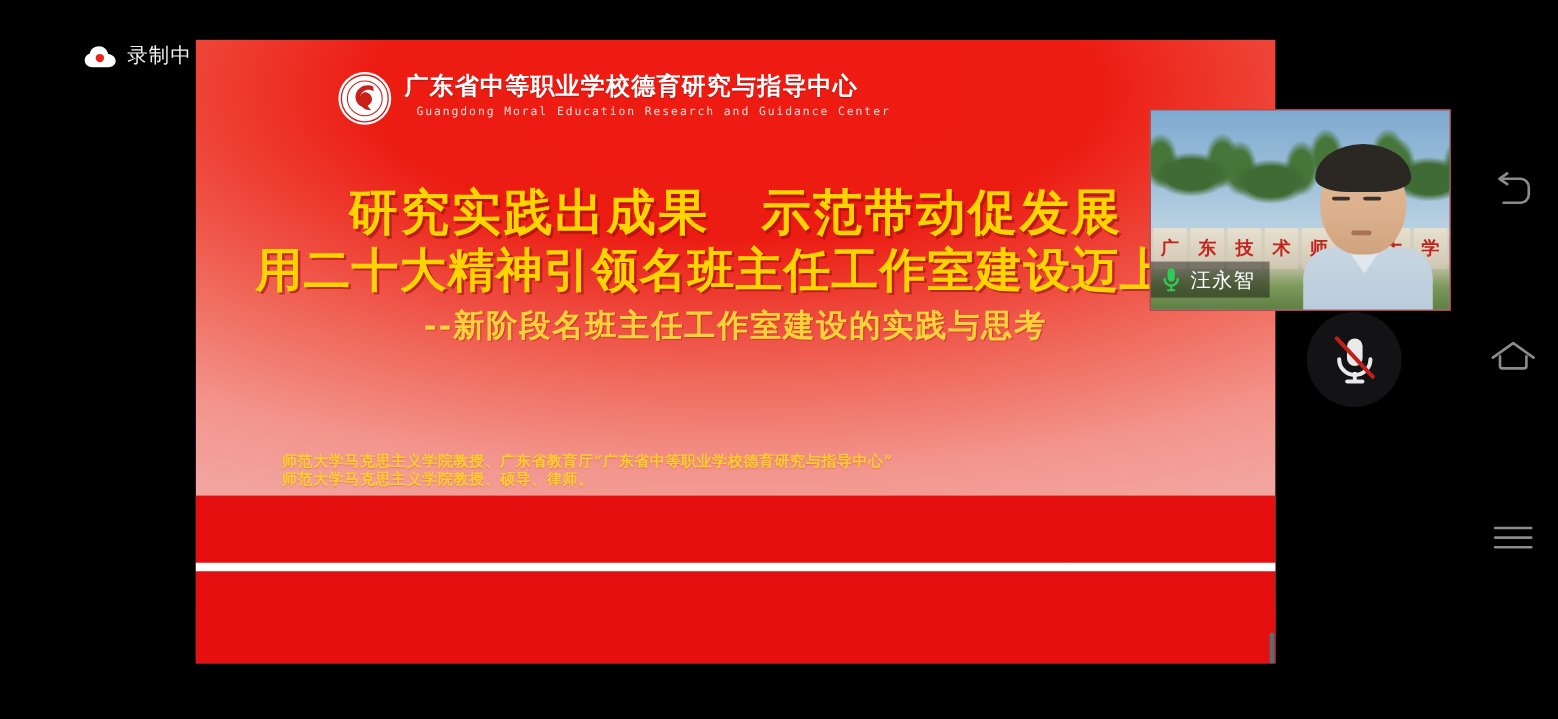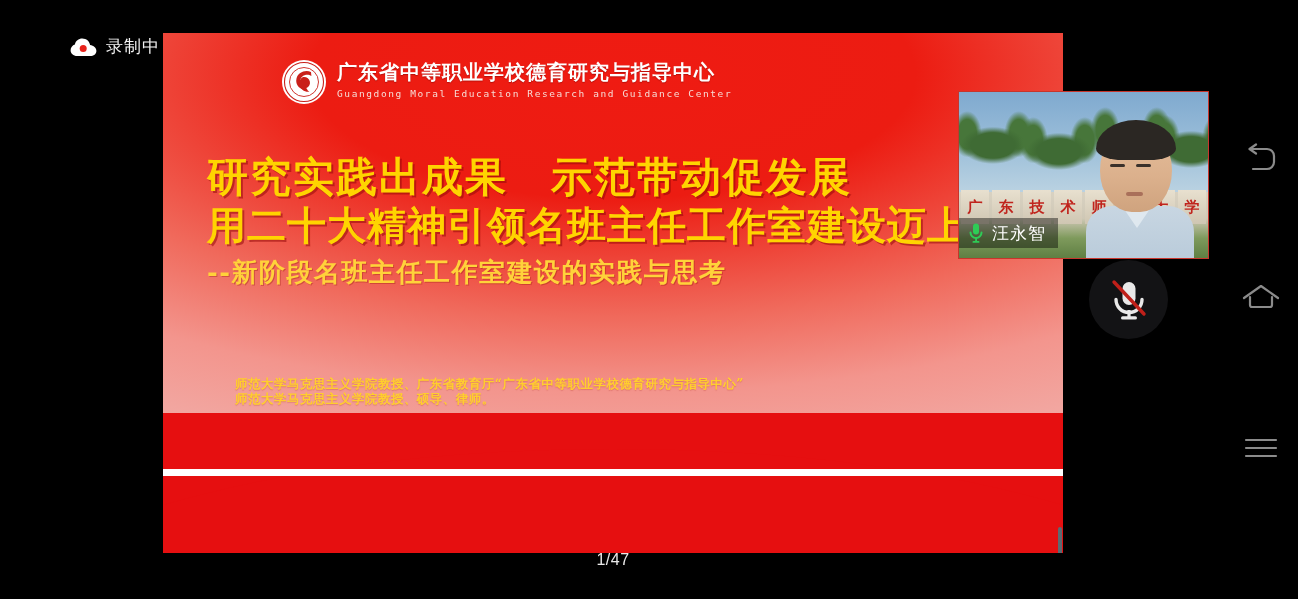--- a/index.html
+++ b/index.html
@@ -116,30 +116,31 @@
     text-shadow: 0 1px 1px rgba(120,0,0,.45);
     font-family: Liberation Mono, monospace;
   }
   .org-en {
     margin-top: 5px;
     color: #f6dcd6;
     font-size: 9.5px;
     letter-spacing: 1.6px;
     white-space: nowrap;
     font-family: "DejaVu Sans Mono", "Liberation Mono", monospace;
+    margin-left: 10px;
   }
 
   
   .title-block {
     position: absolute;
     left: 0;
     right: 0;
     top: 120px;
+    text-align: center;
     z-index: 5;
-    margin-left: 44px;
   }
   .title-line1 {
     color: #ffd400;
     font-size: 41px;
     font-weight: bold;
     letter-spacing: 2px;
     line-height: 1.18;
     white-space: nowrap;
     text-shadow: 2px 2px 0 rgba(150,10,10,.55);
   }
@@ -437,21 +438,20 @@
 
       <div class="bio-block">
         <div class="bio-line">师范大学马克思主义学院教授、广东省教育厅“广东省中等职业学校德育研究与指导中心”</div>
         <div class="bio-line">师范大学马克思主义学院教授、硕导、律师。</div>
       </div>
 
       <div class="slide-scrollbar"></div>
     </div>
   </div>
 
-  <div class="page-indicator">1/47</div>
 
   <div class="video-tile">
     <div class="vid-sky"></div>
     <div class="vid-ground"></div>
     <div class="palm" style="left:-12px; top:10px;"></div>
     <div class="palm" style="left:54px; top:16px;"></div>
     <div class="palm" style="left:126px; top:6px;"></div>
     <div class="palm" style="left:186px; top:14px;"></div>
 
     <div class="stone-row">

